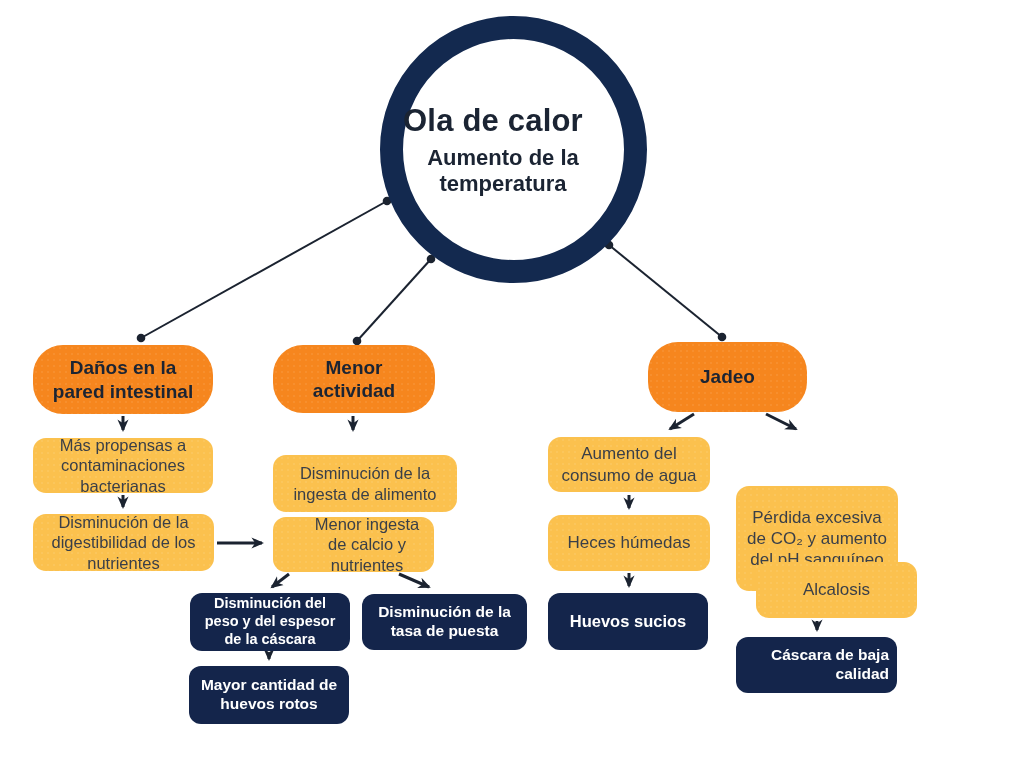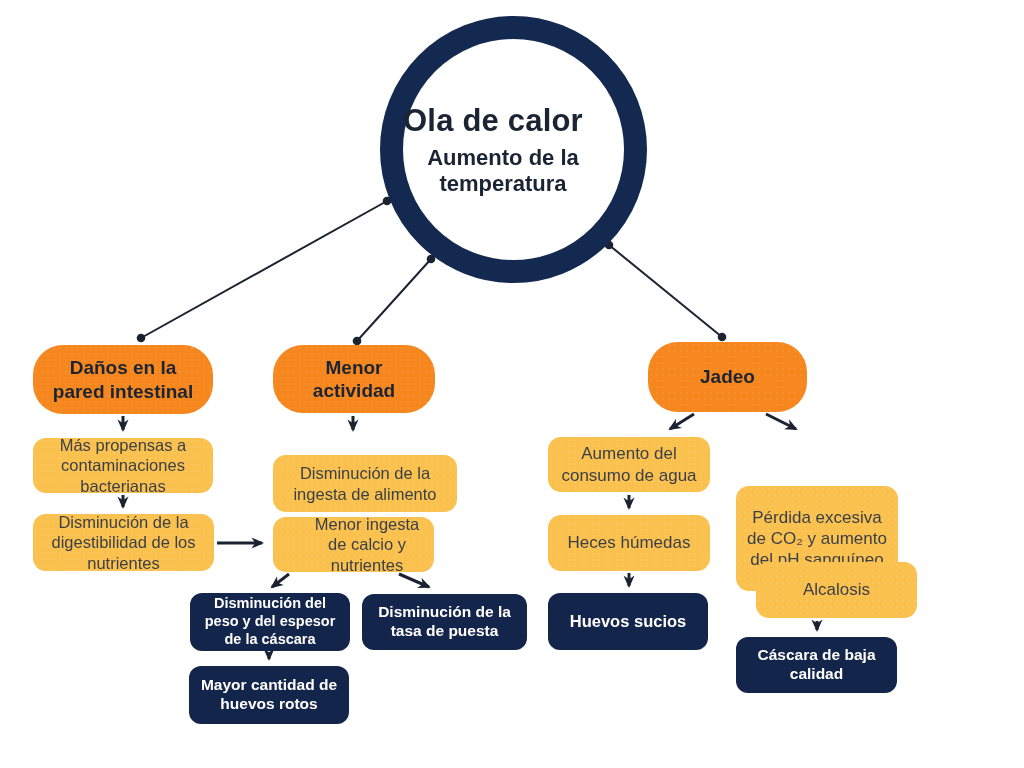--- a/index.html
+++ b/index.html
@@ -73,21 +73,21 @@
   #n-mayor-rotos{left:189px;top:666px;width:160px;height:58px;}
   #n-dism-tasa {left:362px;top:594px;width:165px;height:56px;}
 
   #n-aum-agua  {left:548px;top:437px;width:162px;height:55px;font-size:17px;}
   #n-heces     {left:548px;top:515px;width:162px;height:56px;font-size:17px;}
   #n-huevos-suc{left:548px;top:593px;width:160px;height:57px;font-size:16.5px;}
 
   #n-perdida   {left:736px;top:438px;width:162px;height:105px;font-size:17px;margin-top:48px;}
   #n-alcalosis {left:736px;top:562px;width:161px;height:56px;font-size:17px;margin-left:20px;}
   #n-mortalidad{left:913px;top:563px;width:104px;height:54px;font-size:16px;}
-  #n-cascara   {left:736px;top:637px;width:161px;height:56px;}
+  #n-cascara   {left:736px;top:637px;width:161px;height:56px;text-align:right;}
 </style>
 </head>
 <body>
 
 <div id="canvas">
 
   <svg id="links" viewBox="0 0 1024 768" xmlns="http://www.w3.org/2000/svg">
     <defs>
       <marker id="ah" viewBox="0 0 10 10" refX="8" refY="5" markerWidth="4.4" markerHeight="4.4" orient="auto-start-reverse">
         <path class="ah" d="M0,0.8 L9.5,5 L0,9.2 L2.8,5 Z"></path>

